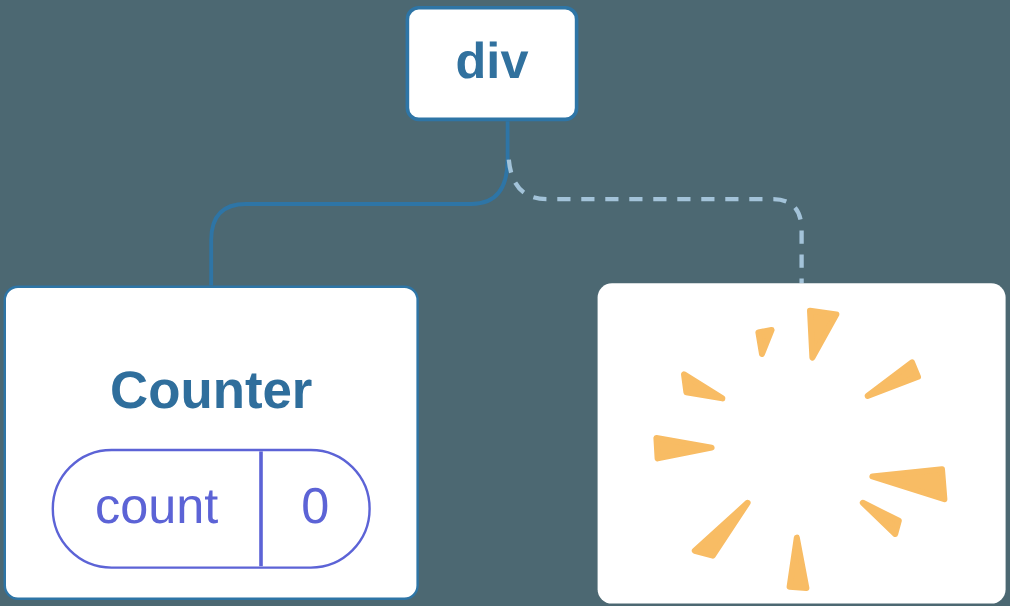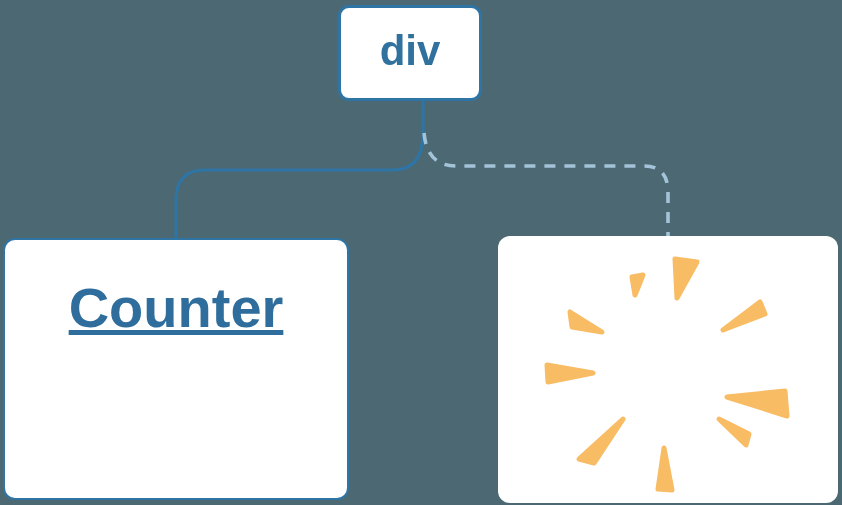--- a/index.html
+++ b/index.html
@@ -50,26 +50,25 @@
     top: 238px;
     width: 346px;
     height: 262px;
     border: 2px solid #2E75A6;
     border-radius: 12px;
     display: flex;
     flex-direction: column;
     align-items: center;
   }
   .counter-title {
-    margin-top: 40px;
+    margin-top: 64px;
     color: #2F6E9C;
-    font-size: 56px;
+    font-size: 44px;
     font-weight: 600;
     line-height: 1;
-    text-decoration: underline;
   }
   .state-pill {
     margin-top: 26px;
     width: 266px;
     height: 100px;
     box-sizing: border-box;
     border: 2.5px solid #5C63D6;
     border-radius: 52px;
     display: flex;
     align-items: stretch;
@@ -122,20 +121,29 @@
     <path d="M423 101 L423 133 Q423 170 393 170 L205 170 Q176 170 176 200 L176 238" stroke="#2E75A6" stroke-width="3.2" fill="none"></path>
     <path d="M424 133 Q427 166 456 166 L644 166 Q668 166 668 192 L668 236" stroke="#A3C3D9" stroke-width="3.6" fill="none" stroke-dasharray="11 9"></path>
   </svg>
 
   <div class="node root">
     <span class="root-label">div</span>
   </div>
 
   <div class="node counter">
     <div class="counter-title">Counter</div>
+    <div class="state-pill">
+      <div class="pill-key-cell">
+        <span class="pill-text">count</span>
+      </div>
+      <div class="pill-divider"></div>
+      <div class="pill-value-cell">
+        <span class="pill-text">0</span>
+      </div>
+    </div>
   </div>
 
   <div class="node removed">
     <svg class="poof" viewBox="0 0 340 267" xmlns="http://www.w3.org/2000/svg" fill="#F8BC64" stroke="#F8BC64" stroke-width="5" stroke-linejoin="round">
       <polygon points="137,59 134,41 145,39"></polygon>
       <polygon points="179,62 177,23 199,26"></polygon>
       <polygon points="225,94 262,66 267,78"></polygon>
       <polygon points="104,96 72,76 74,91"></polygon>
       <polygon points="95,137 49,129 50,146"></polygon>
       <polygon points="229,161 287,155 289,180"></polygon>

